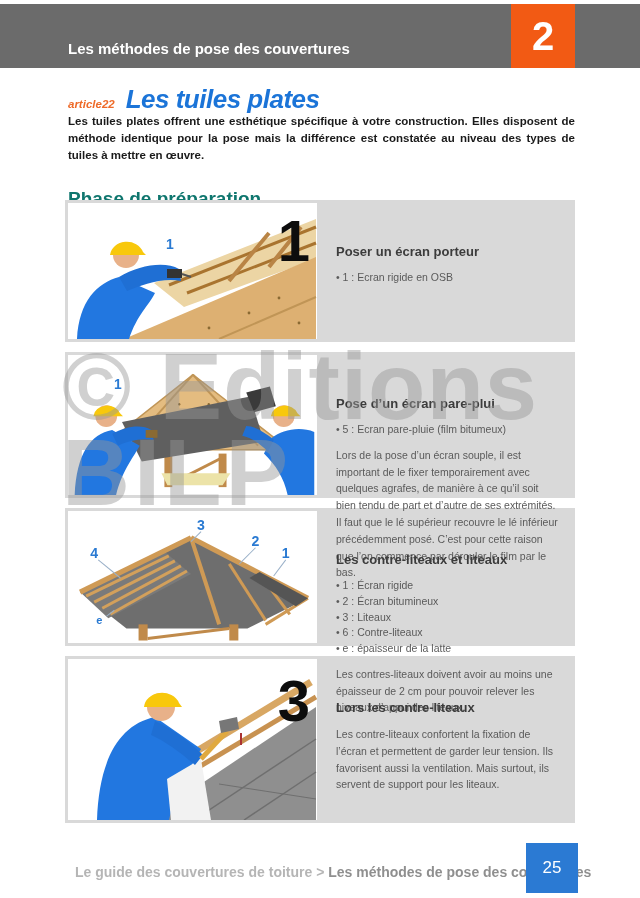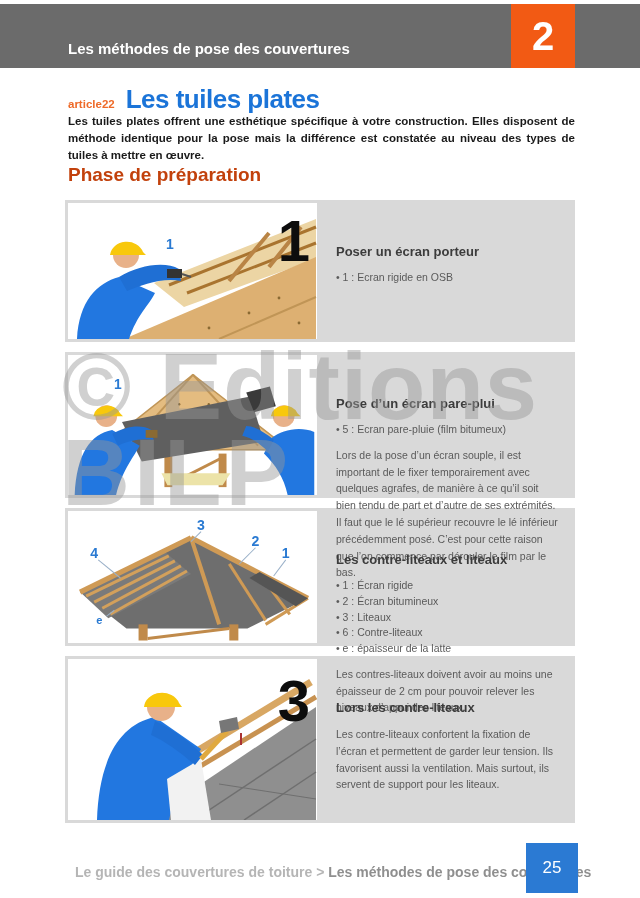--- a/index.html
+++ b/index.html
@@ -10,27 +10,27 @@
   
   .header-bar { position:absolute; left:0; top:4px; width:640px; height:64px;
     background:#6b6b6b; display:flex; align-items:flex-end; }
   .header-title { color:#ffffff; font-weight:bold; font-size:15px; padding:0 0 11px 68px; }
   .chapter-badge { position:absolute; left:511px; top:0; width:64px; height:64px;
     background:#f25a14; color:#fff; font-weight:bold; font-size:40px;
     display:flex; align-items:center; justify-content:center; }
 
   
   .article-line { position:absolute; left:68px; top:84px; width:507px;
-    display:flex; align-items:baseline; gap:11px; }
+    display:flex; align-items:baseline; gap:11px;font-style:italic; }
   .article-tag { color:#ee6a28; font-weight:bold; font-size:11.5px; }
   .article-title { color:#1b74d8; font-weight:bold; font-size:26px; letter-spacing:-0.5px; }
   .intro { position:absolute; left:68px; top:113px; width:507px;
     font-size:11.5px; font-weight:bold; color:#1a1a1a; line-height:1.48; text-align:justify; }
 
-  .section-title { position:absolute; left:68px; top:164px; color:#c2410c;
+  .section-title { position:absolute; left:68px; top:188px; color:#0f766e;
     font-weight:bold; font-size:19px; }
 
   
   .steps { position:absolute; left:65px; top:200px; width:510px; }
   .step-row { display:flex; background:#d9d9d9; margin-bottom:10px; }
   .step-figure { flex:0 0 249px; background:#ffffff; margin:3px; position:relative; overflow:hidden; }
   .step-figure svg { display:block; width:100%; height:100%; }
   .step-text { flex:1; padding:12px 15px 0 16px; }
   .step-title { font-size:13px; font-weight:bold; color:#3c3c3c; margin-bottom:11px;margin-top:32px; }
   .step-bullets { list-style:none; margin-bottom:9px; }

